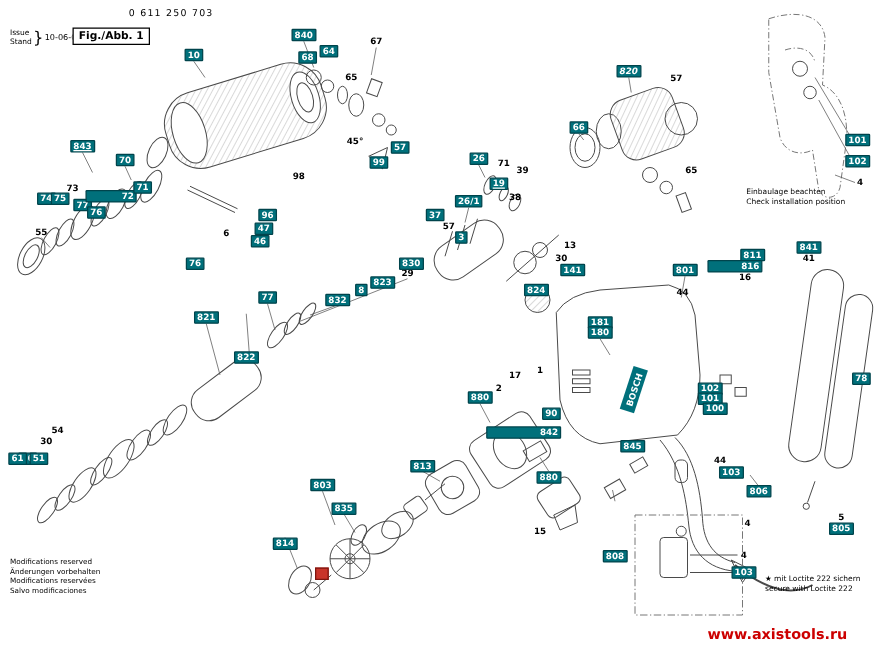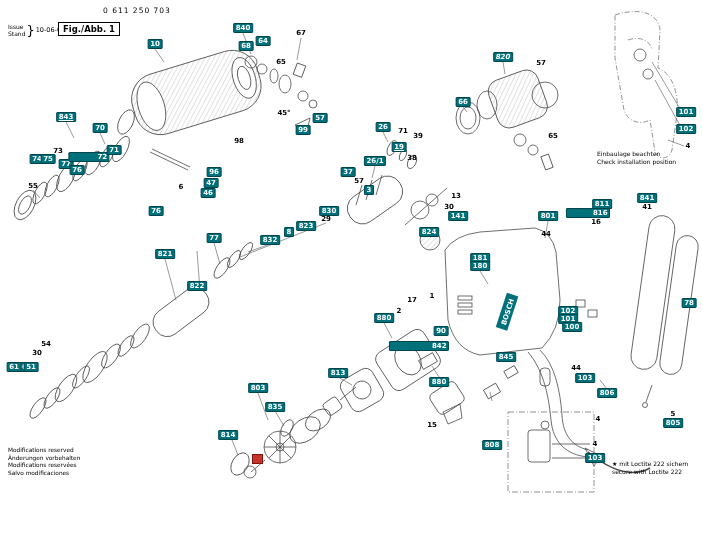--- a/index.html
+++ b/index.html
@@ -355,13 +355,14 @@
     <div>Einbaulage beachten</div>
     <div>Check installation position</div>
   </div>
   <div class="abs loctite-note">
     <div>★ mit Loctite 222 sichern</div>
     <div>secure with Loctite 222</div>
   </div>
 
   <div class="abs red-marker"></div>
 
+  <a class="abs website">www.axistools.ru</a>
 </div>
 
 </body></html>

